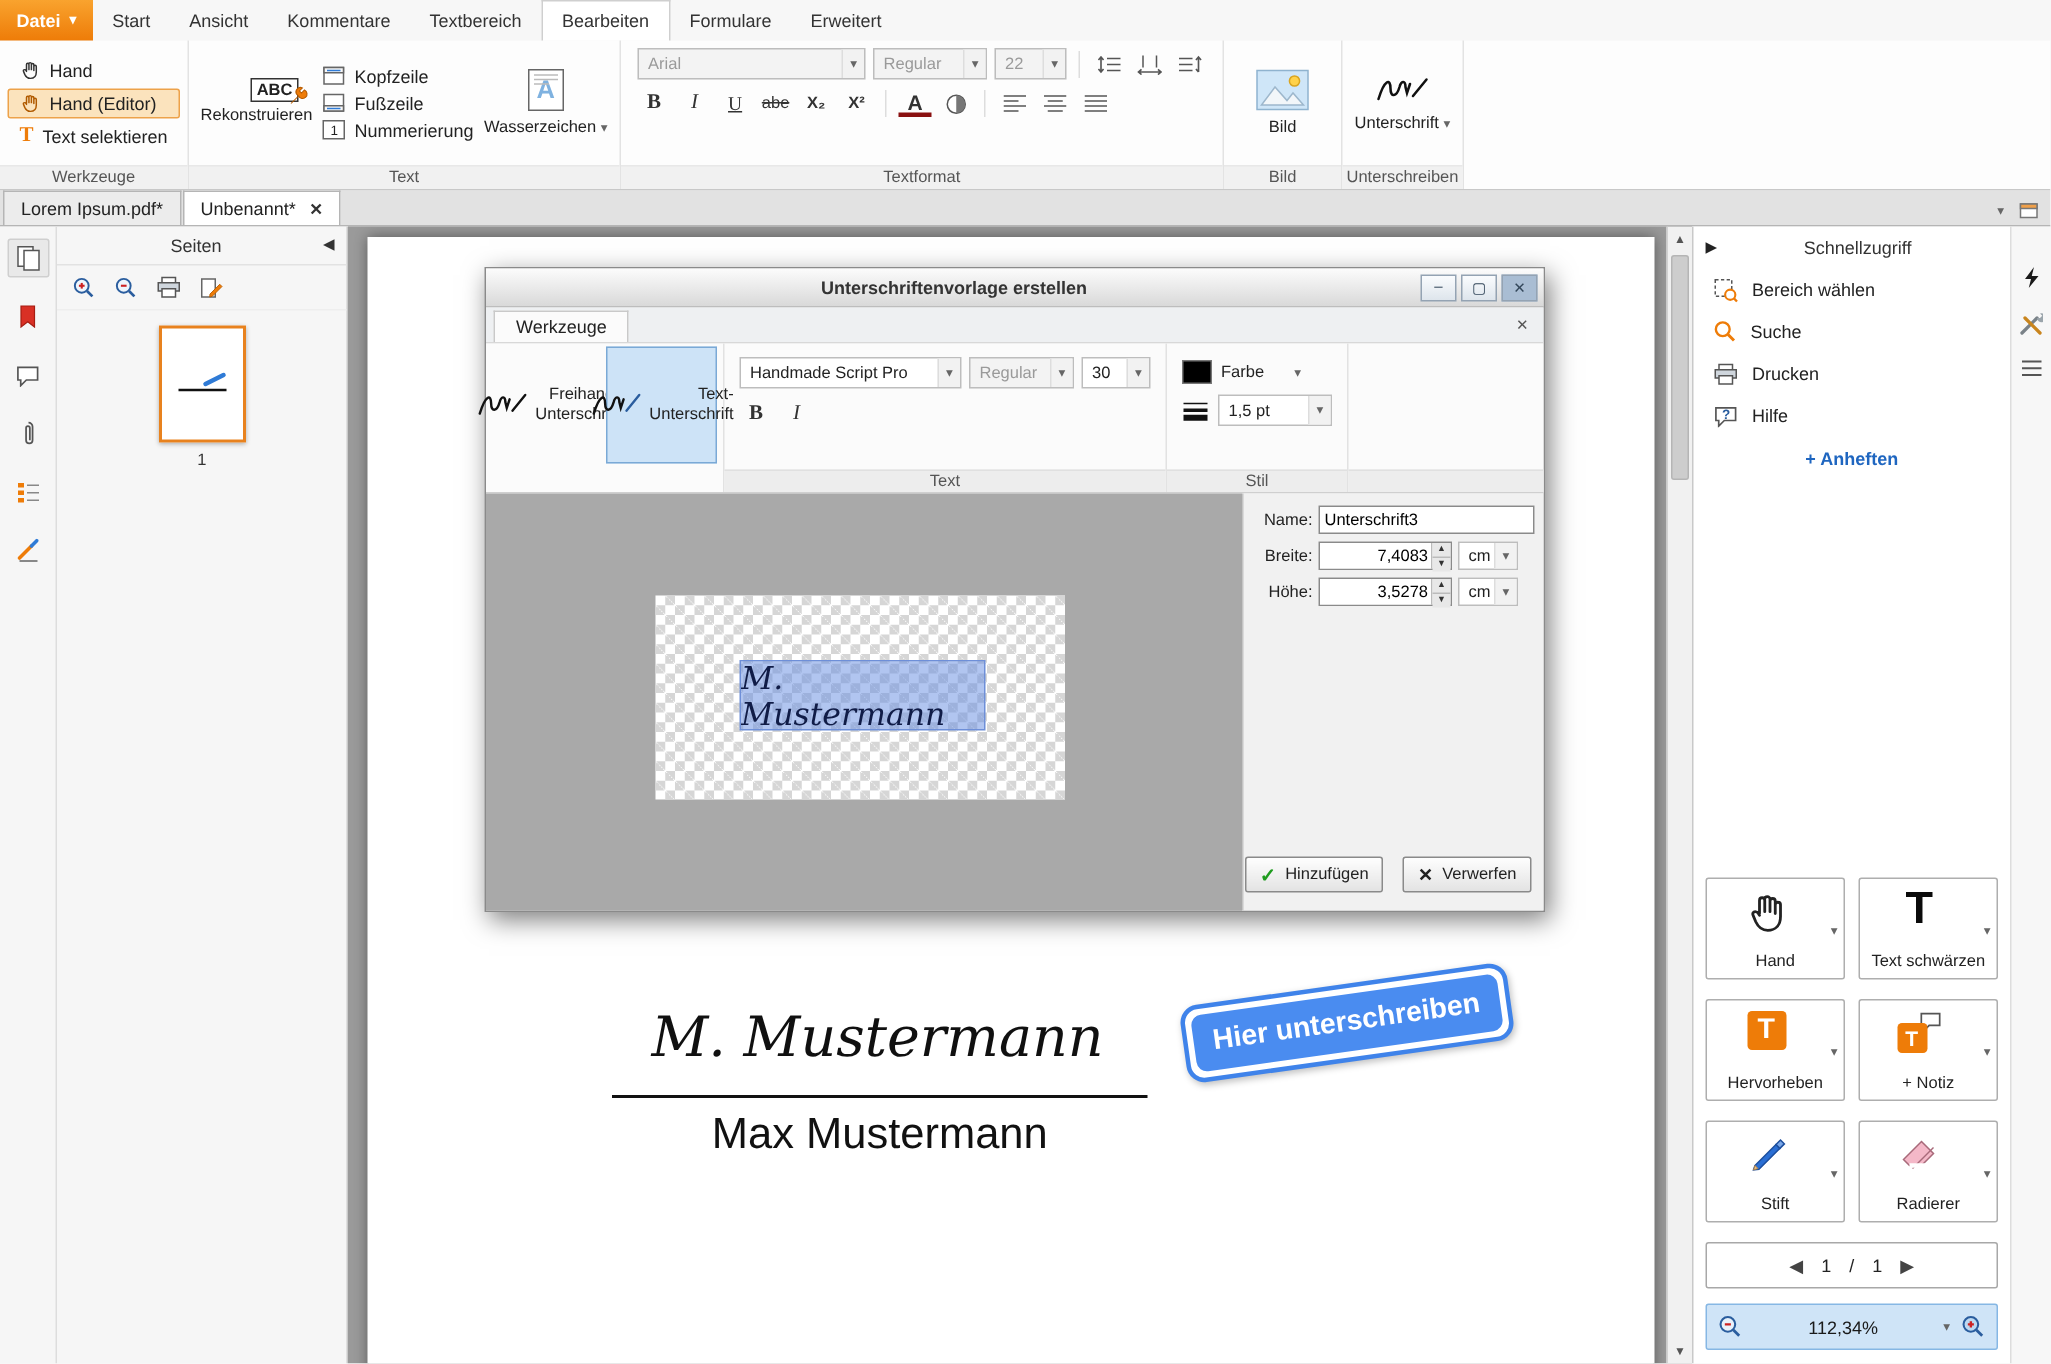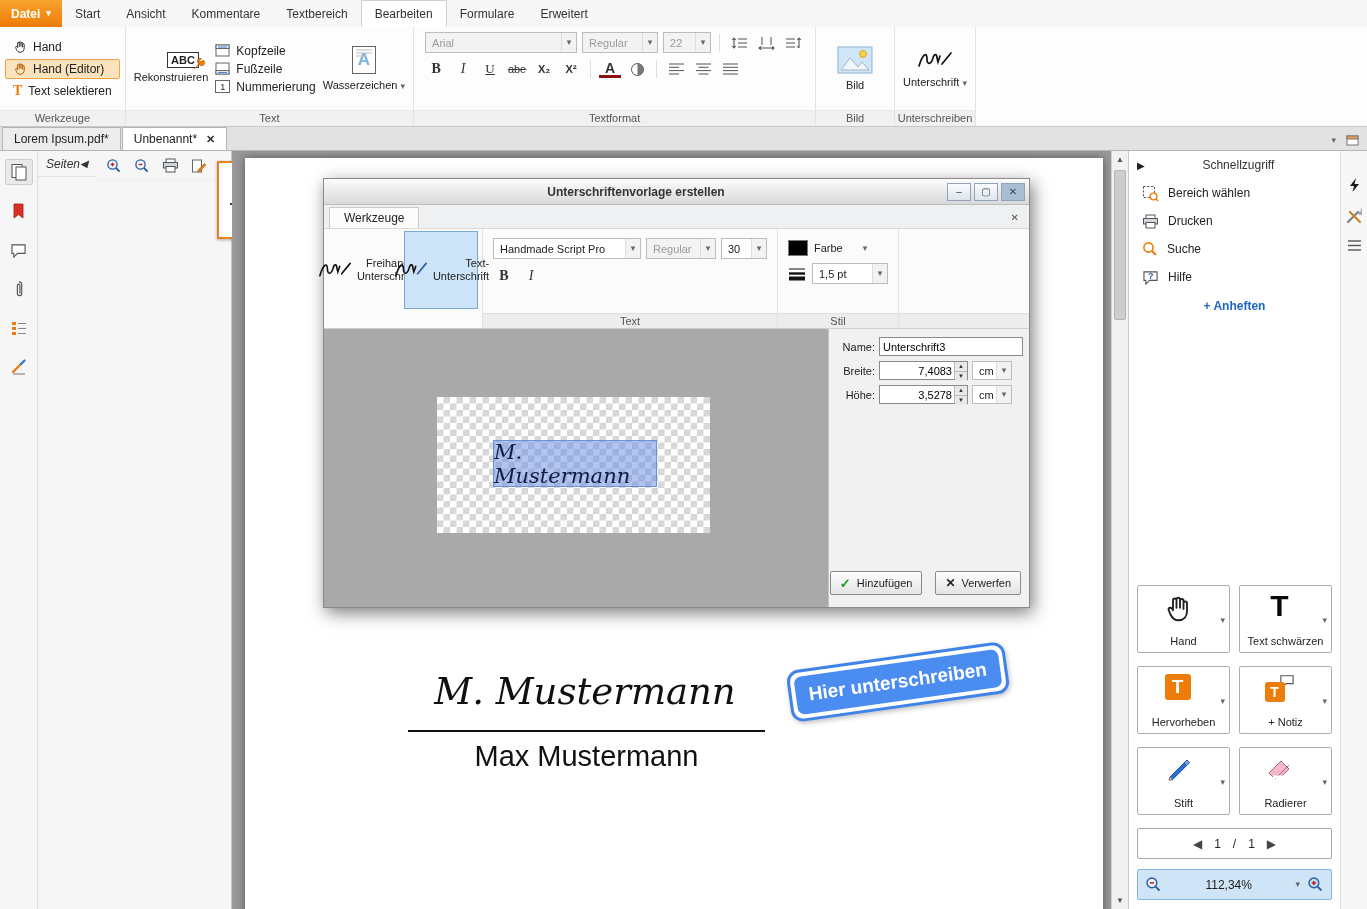--- a/index.html
+++ b/index.html
@@ -49,21 +49,21 @@
 .doc-tab.active{background:#fff;}
 .tab-close{font-weight:bold;color:#333;font-size:11px;}
 .tab-right{margin-left:auto;display:flex;align-items:center;gap:10px;padding:0 8px 4px 0;}
 
 
 .main{height:758px;display:flex;align-items:stretch;}
 .left-strip{width:38px;background:#f6f6f6;border-right:1px solid #ddd;display:flex;flex-direction:column;align-items:center;padding-top:8px;gap:13px;}
 .strip-btn{width:28px;height:26px;display:flex;align-items:center;justify-content:center;border:1px solid transparent;border-radius:2px;}
 .strip-btn.sel{background:#e9e9e9;border-color:#cfcfcf;}
 
-.seiten{width:194px;background:#f6f6f6;border-right:1px solid #c9c9c9;display:flex;flex-direction:row;font-style:italic;}
+.seiten{width:194px;background:#f6f6f6;border-right:1px solid #c9c9c9;display:flex;flex-direction:column;}
 .panel-header{height:26px;display:flex;align-items:center;padding:0 8px;border-bottom:1px solid #e2e2e2;}
 .panel-title{flex:1;text-align:center;color:#333;}
 .panel-toolbar{height:30px;display:flex;align-items:center;gap:12px;padding:0 10px;border-bottom:1px solid #eee;}
 .thumb-area{flex:1;display:flex;flex-direction:column;align-items:center;padding-top:10px;}
 .thumb{width:58px;height:78px;background:#fff;border:2px solid #e8821e;box-shadow:0 1px 3px rgba(0,0,0,.3);display:flex;align-items:center;justify-content:center;}
 .thumb-num{margin-top:6px;font-size:11px;color:#333;}
 
 .canvas{flex:1;position:relative;background:#9a9a9a;overflow:hidden;}
 .page{position:absolute;left:13px;top:7px;width:858px;height:760px;background:#fff;box-shadow:0 0 9px rgba(0,0,0,.45);}
 .doc-sig-script{position:absolute;left:160px;top:512px;width:360px;text-align:center;font-size:37px;color:#101010;}
@@ -645,36 +645,36 @@
           <svg width="17" height="17" viewBox="0 0 17 17">
             <rect x="1.5" y="1.5" width="11" height="11" fill="none" stroke="#555" stroke-dasharray="2.2 1.6"></rect>
             <circle cx="11.5" cy="11.5" r="3.4" fill="#fff" stroke="#ee7c08" stroke-width="1.4"></circle>
             <line x1="13.8" y1="13.8" x2="16" y2="16" stroke="#ee7c08" stroke-width="1.6"></line>
           </svg>
         </span>
       <span>Bereich wählen</span>
     </div>
     <div class="qa-item">
       <span>
+          <svg width="16" height="16" viewBox="0 0 16 16">
+            <circle cx="6.5" cy="6.5" r="4.6" fill="#fff" stroke="#ee7c08" stroke-width="1.6"></circle>
+            <line x1="10" y1="10" x2="14" y2="14" stroke="#ee7c08" stroke-width="2"></line>
+          </svg>
+        </span>
+      <span>Suche</span>
+    </div>
+    <div class="qa-item">
+      <span>
           <svg width="17" height="15" viewBox="0 0 17 15">
             <rect x="4" y="1" width="9" height="3.5" fill="#fff" stroke="#555"></rect>
             <rect x="1.5" y="4.5" width="14" height="5.5" fill="#cfd6dd" stroke="#555"></rect>
             <rect x="4" y="8.5" width="9" height="5.5" fill="#fff" stroke="#555"></rect>
           </svg>
         </span>
       <span>Drucken</span>
-    </div>
-    <div class="qa-item">
-      <span>
-          <svg width="16" height="16" viewBox="0 0 16 16">
-            <circle cx="6.5" cy="6.5" r="4.6" fill="#fff" stroke="#ee7c08" stroke-width="1.6"></circle>
-            <line x1="10" y1="10" x2="14" y2="14" stroke="#ee7c08" stroke-width="2"></line>
-          </svg>
-        </span>
-      <span>Suche</span>
     </div>
     <div class="qa-item">
       <span style="position:relative;display:flex;">
         <svg width="17" height="15" viewBox="0 0 18 16">
             <path d="M2 2h14v9H8l-4 4v-4H2z" fill="#fff" stroke="#555" stroke-width="1.2"></path>
           </svg>
         <span style="position:absolute;left:6px;top:1px;font-size:9px;font-weight:bold;color:#2a5d9e;">?</span>
       </span>
       <span>Hilfe</span>
     </div>

